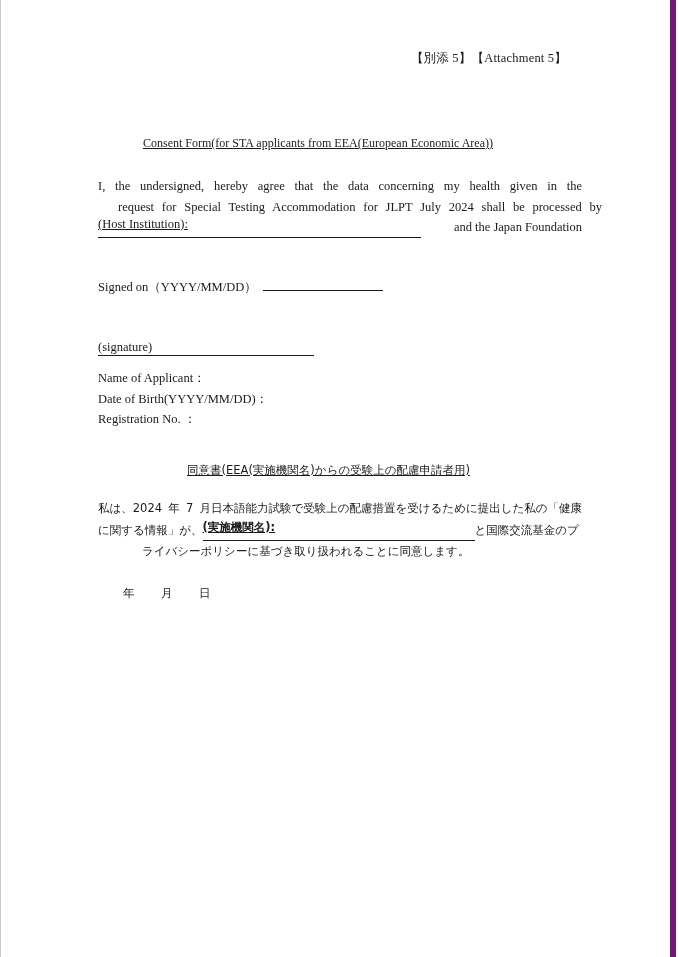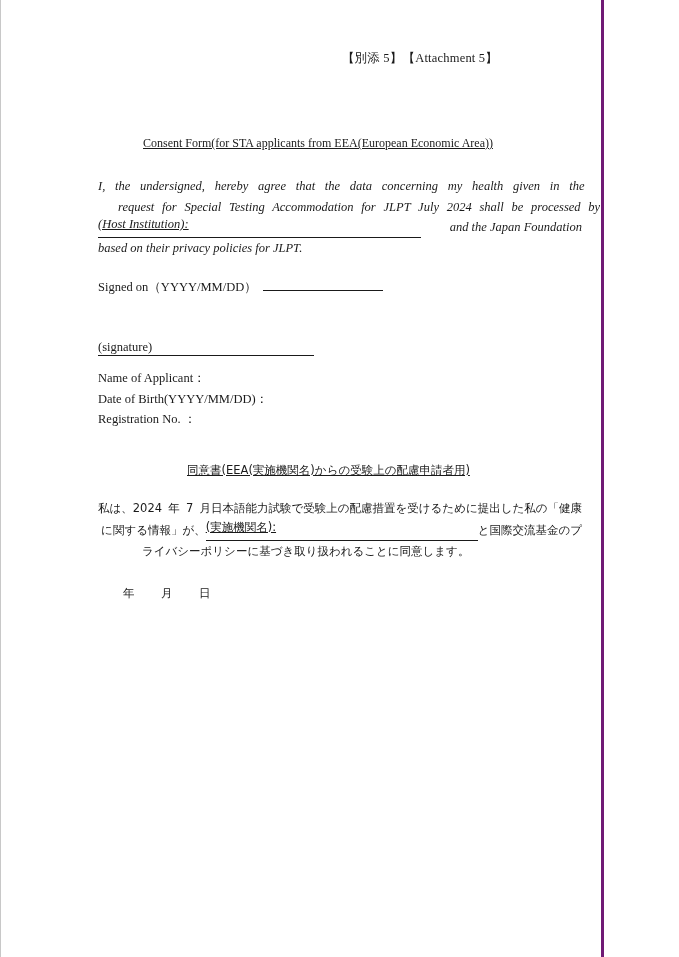--- a/index.html
+++ b/index.html
@@ -12,25 +12,25 @@
       height: 957px;
       position: relative;
       overflow: hidden;
       font-family: "Liberation Serif", "DejaVu Serif", serif;
       color: #1a1a1a;
     }
     .page {
       position: absolute;
       left: 0;
       top: 0;
-      width: 604px;
+      width: 676px;
       height: 957px;
       background: #ffffff;
       border-left: 1px solid #c8c8c8;
-      border-right: 3px solid #701a75;
+      border-right: 6px solid #701a75;
       box-sizing: border-box;
       padding-left: 21px;
     }
     .abs { position: absolute; white-space: nowrap; }
     .en { font-family: "Liberation Serif", "DejaVu Serif", serif; font-size: 12.5px; }
     .jp { font-family: "DejaVu Sans", "Liberation Sans", sans-serif; font-size: 11.5px; }
 
     .attachment {
       top: 50px;
       right: 103px;
@@ -49,21 +49,20 @@
       width: 484px;
       white-space: normal;
       line-height: 20.5px;
       text-align: justify;
       text-align-last: auto;
     }
     .para-en .line {
       display: flex;
       justify-content: space-between;
       white-space: nowrap;
-      font-style: italic;
     }
     .para-en .line.last { justify-content: flex-start; }
     .uline {
       display: inline-block;
       border-bottom: 1px solid #1a1a1a;
       line-height: 15px;
     }
     .host-field {
       width: 323px;
       text-decoration: none;
@@ -96,29 +95,30 @@
       font-size: 11.5px;
     }
     .para-jp {
       left: 97px;
       top: 498px;
       width: 484px;
       line-height: 21.5px;
     }
     .para-jp .line {
       display: flex;
-      justify-content: flex-end;
+      justify-content: flex-start;
       white-space: nowrap;
     }
     .para-jp .line.last { justify-content: flex-start; margin-left: 44px; }
     .jp-field {
       display: inline-block;
       width: 272px;
       border-bottom: 1px solid #1a1a1a;
       line-height: 15px;
+      font-weight: bold;
     }
     .jp-field span { text-decoration: underline; }
 
     .date-jp {
       top: 586px;
       left: 122px;
       display: flex;
       gap: 0;
     }
     .date-jp span { display: inline-block; width: 38px; }
@@ -145,23 +145,20 @@
     <div class="line">
       <span style="word-spacing: 6.60577px;">I, the undersigned, hereby agree that the data concerning my health given in the</span>
     </div>
     <div class="line">
       <span style="word-spacing: 4.62891px; margin-left: 20px;">request for Special Testing Accommodation for JLPT July 2024 shall be processed by</span>
     </div>
     <div class="line">
       <span class="uline host-field"><span>(Host Institution):</span></span>
       <span>and the Japan Foundation</span>
     </div>
-    <div class="line last">
-      <span>based on their privacy policies for JLPT.</span>
-    </div>
   </div>
 
   <div class="abs signed-on en">
     <span>Signed on（YYYY/MM/DD）</span><span class="blank"></span>
   </div>
 
   <div class="abs sig-block-en en">
     <span class="sig-line-en"><span>(signature)</span></span>
     <div>Name of Applicant：</div>
     <div>Date of Birth(YYYY/MM/DD)：</div>

